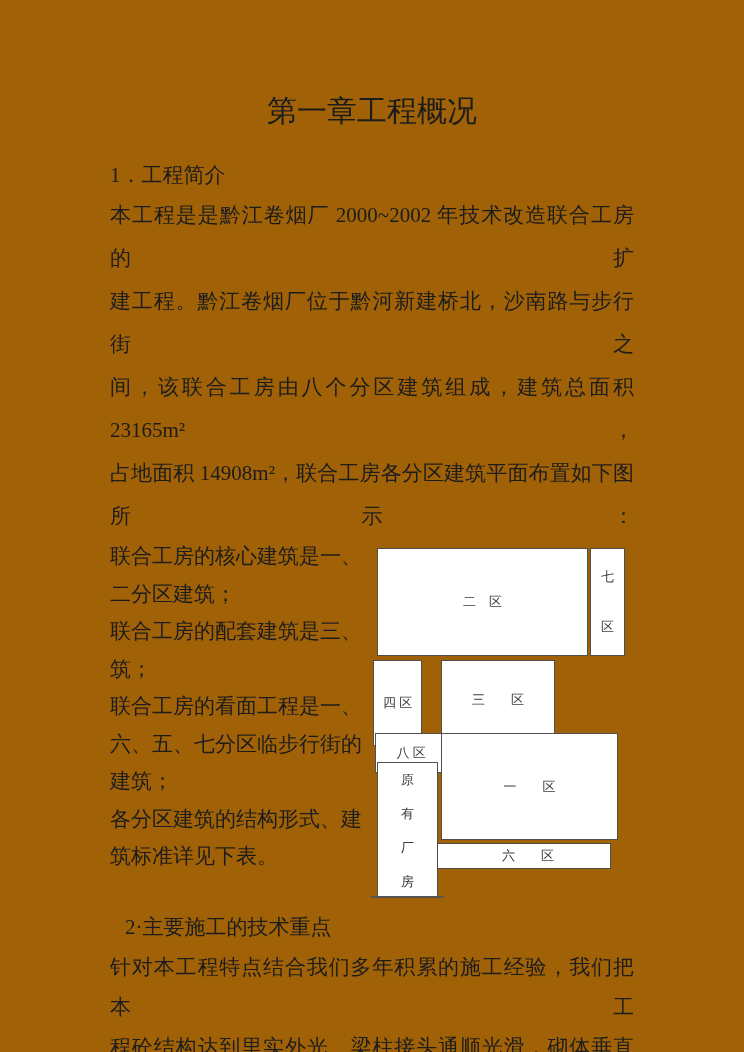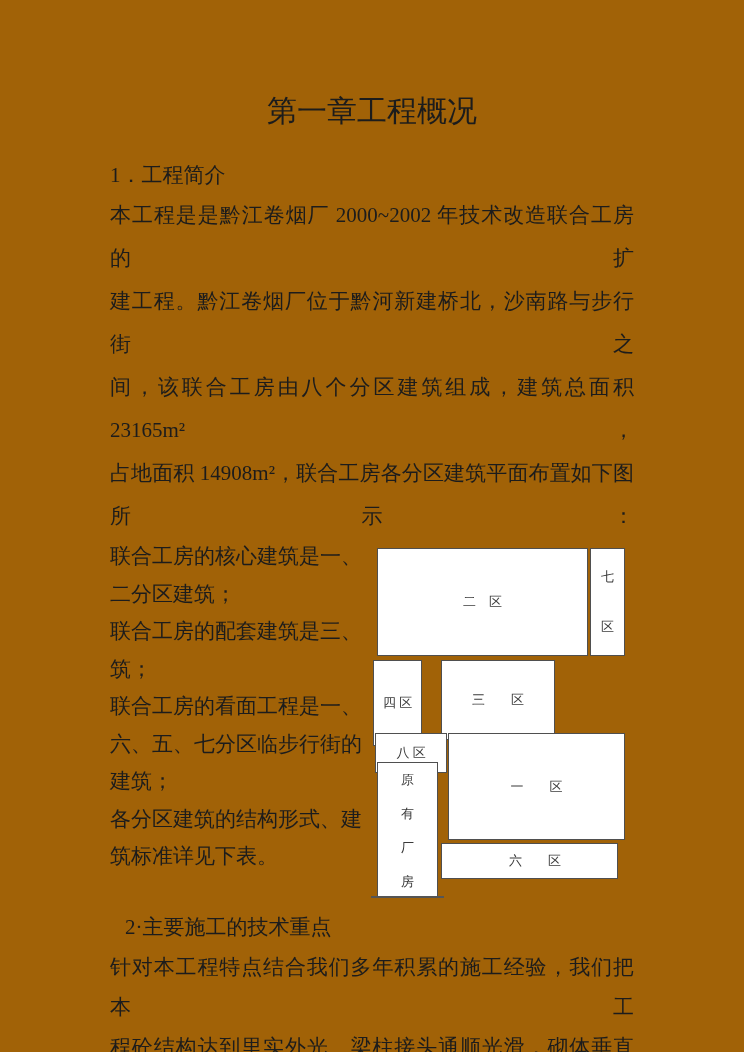--- a/index.html
+++ b/index.html
@@ -60,22 +60,22 @@
     font-size: 13px;
     color: #3a3a3a;
     background: #fff;
   }
   .zone2    { left: 4px;   top: 5px;   width: 211px; height: 108px; }
   .zone7    { left: 217px; top: 5px;   width: 35px;  height: 108px; }
   .zone4    { left: 0;     top: 117px; width: 49px;  height: 86px; }
   .zone3    { left: 52px;  top: 117px; width: 114px; height: 80px; margin-left: 16px; }
   .zone5    { left: 170px; top: 117px; width: 82px;  height: 68px; }
   .zone8    { left: 2px;   top: 190px; width: 72px;  height: 40px; }
-  .zone1    { left: 75px;  top: 190px; width: 177px; height: 107px; }
-  .zone6    { left: 68px;  top: 300px; width: 177px; height: 36px; padding-left: 11px; }
+  .zone1    { left: 68px;  top: 190px; width: 177px; height: 107px; }
+  .zone6    { left: 61px;  top: 300px; width: 177px; height: 26px; padding-left: 11px; }
   .existing { left: 4px;   top: 219px; width: 61px;  height: 136px; border-bottom: none; }
   .existing::after {          
     content: "";
     position: absolute;
     left: -7px; right: -7px; bottom: 0;
     border-bottom: 2px solid #555;
   }
   .v-label { white-space: pre-line; text-align: center; }
   .zone7 .v-label { line-height: 50px; }
   .existing .v-label { line-height: 34px; }

